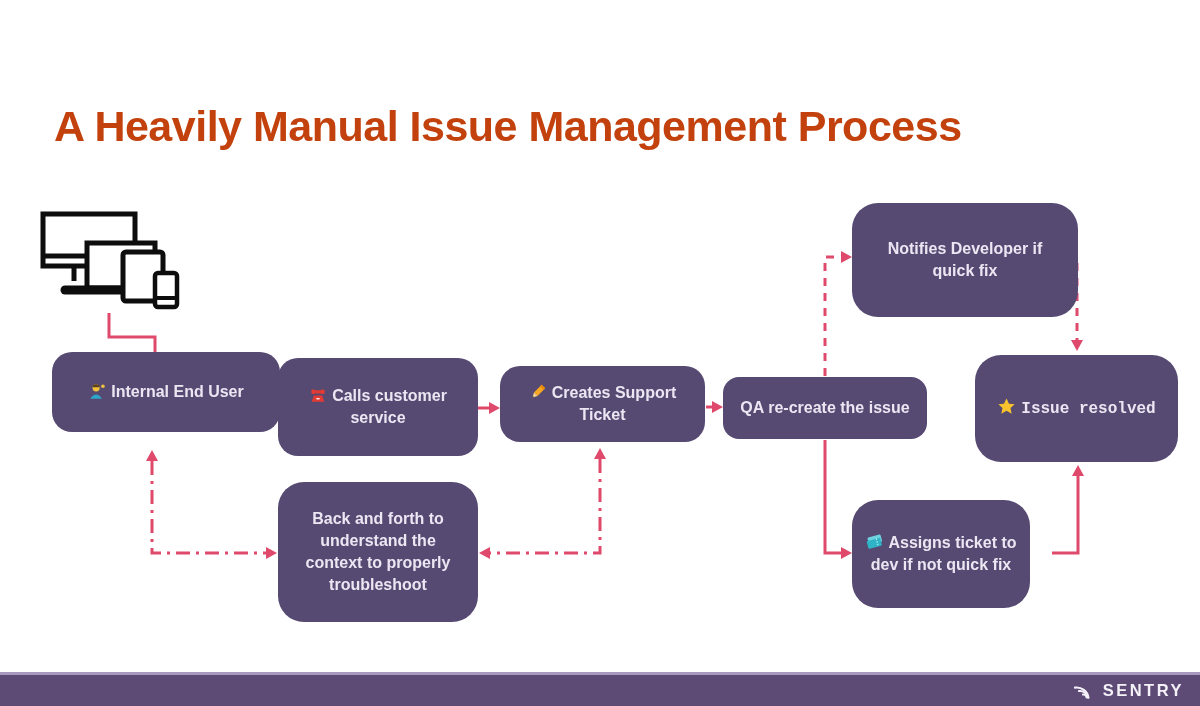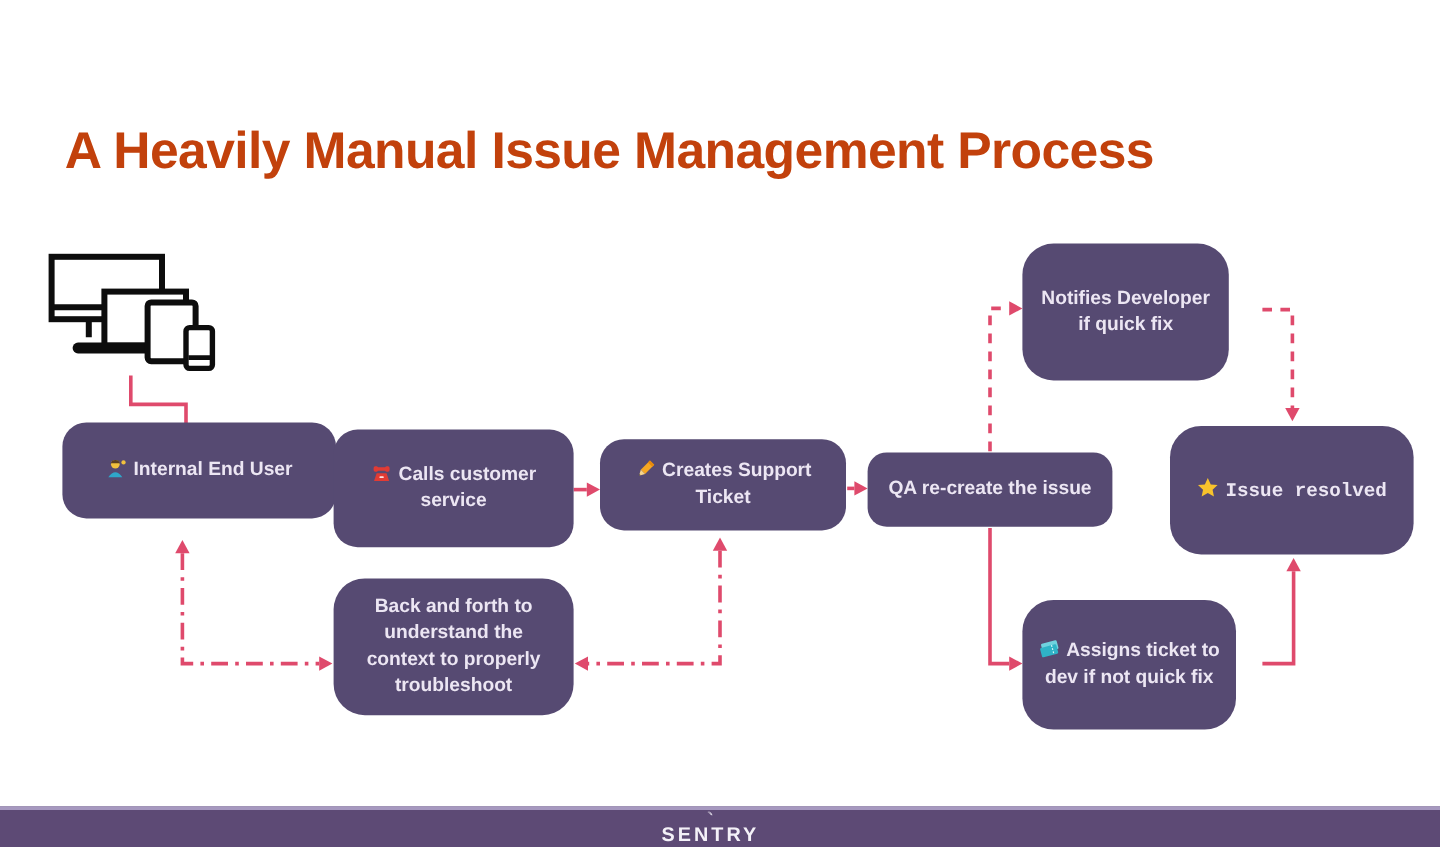--- a/index.html
+++ b/index.html
@@ -19,21 +19,21 @@
     position:absolute;background:#564a72;border-radius:20px;
     color:#ece6f3;display:flex;align-items:center;justify-content:center;
     box-sizing:border-box;padding:8px 13px;text-align:center;
   }
   .node-content{font-size:16px;font-weight:600;line-height:1.38;}
   .emoji{display:inline-block;vertical-align:-3px;margin-right:5px;}
   .footer{
     position:absolute;left:0;bottom:0;width:1200px;height:34px;
     background:#5d4a75;border-top:3px solid #a698bf;
     display:flex;align-items:center;justify-content:flex-end;
-    padding-right:16px;box-sizing:border-box;gap:7px;flex-direction:column;
+    padding-right:16px;box-sizing:border-box;gap:7px;
   }
   .brand-text{
     font-size:16.5px;font-weight:700;letter-spacing:2.5px;color:#f4f1f8;
   }
 </style>
 </head>
 <body>
 
 <div class="title">A Heavily Manual Issue Management Process</div>
 
@@ -142,21 +142,21 @@
       </svg><span>Creates Support Ticket</span>
   </div>
 </div>
 
 <div class="node" style="left:723px;top:377px;width:204px;height:62px;border-radius:16px;">
   <div class="node-content">
     <span>QA re-create the issue</span>
   </div>
 </div>
 
-<div class="node" style="left:852px;top:203px;width:172px;height:114px;border-radius:26px;">
+<div class="node" style="left:852px;top:203px;width:226px;height:114px;border-radius:26px;">
   <div class="node-content">
     <span>Notifies Developer if quick fix</span>
   </div>
 </div>
 
 <div class="node" style="left:975px;top:355px;width:203px;height:107px;border-radius:26px;font-family:Liberation Mono, monospace;">
   <div class="node-content">
     <svg class="emoji" width="19" height="19" viewBox="0 0 20 20">
         <polygon points="10,1.5 12.6,7.0 18.6,7.6 14.2,11.7 15.4,17.6 10,14.6 4.6,17.6 5.8,11.7 1.4,7.6 7.4,7.0" fill="#f8c32c"></polygon>
       </svg><span>Issue resolved</span>
@@ -168,21 +168,21 @@
     <svg class="emoji" width="18" height="18" viewBox="0 0 20 20">
         <g transform="rotate(-15 10 10)">
           <rect x="4" y="3.5" width="15" height="8.5" rx="1.2" fill="#6fd2df"></rect>
           <rect x="2.2" y="7" width="15.5" height="9" rx="1.2" fill="#2fb3c7"></rect>
           <line x1="13.4" y1="7" x2="13.4" y2="16" stroke="#d9f6fa" stroke-width="1.1" stroke-dasharray="1.6 1.4"></line>
         </g>
       </svg><span>Assigns ticket to dev if not quick fix</span>
   </div>
 </div>
 
-<div class="node" style="left:278px;top:482px;width:200px;height:114px;border-radius:26px;">
+<div class="node" style="left:278px;top:482px;width:200px;height:140px;border-radius:26px;">
   <div class="node-content">
     <span>Back and forth to understand the context to properly troubleshoot</span>
   </div>
 </div>
 
 <div class="footer">
   <svg width="26" height="22" viewBox="0 0 26 22">
     <g fill="none" stroke="#f4f1f8" stroke-width="2.1" stroke-linecap="round" transform="rotate(-8 13 11)">
       <path d="M12.5 14.5 a3.2 3.2 0 0 1 3.2 3.2"></path>
       <path d="M9 10.5 a7.6 7.6 0 0 1 7.6 7.6"></path>

